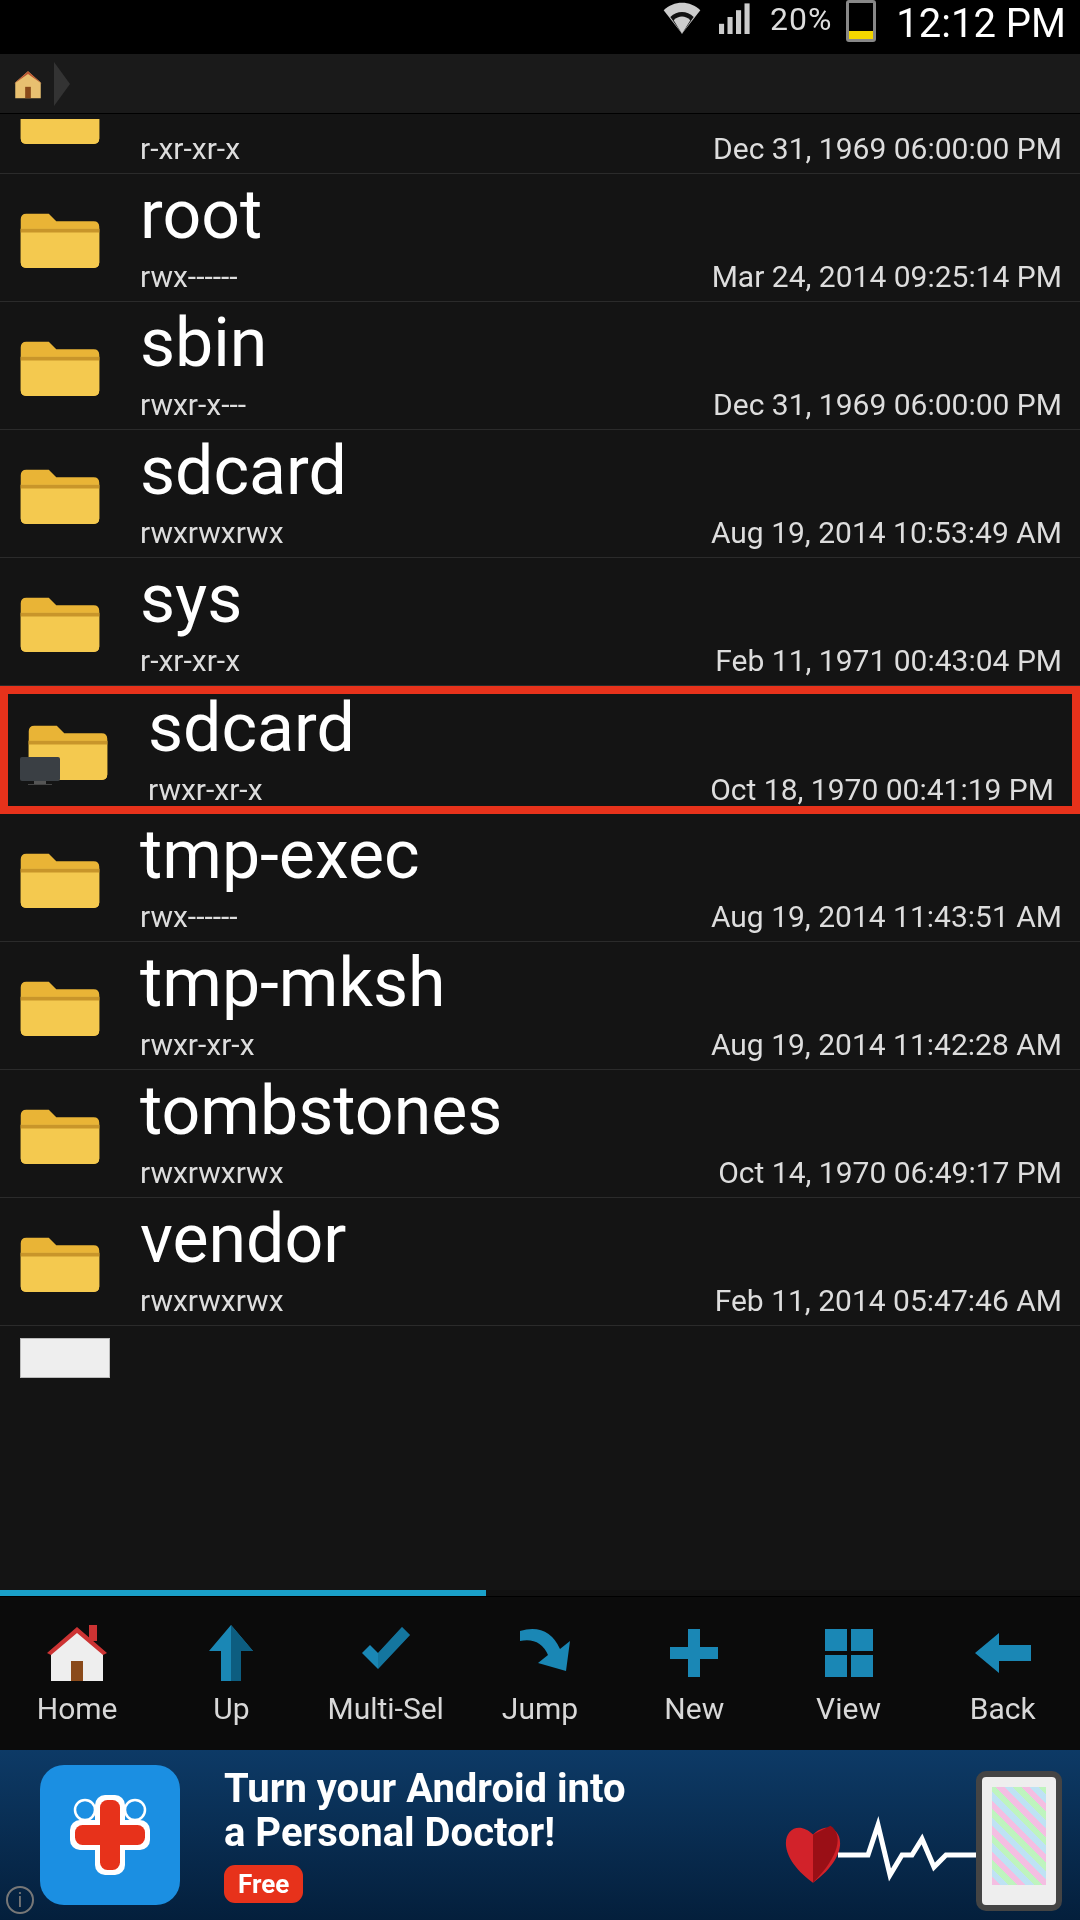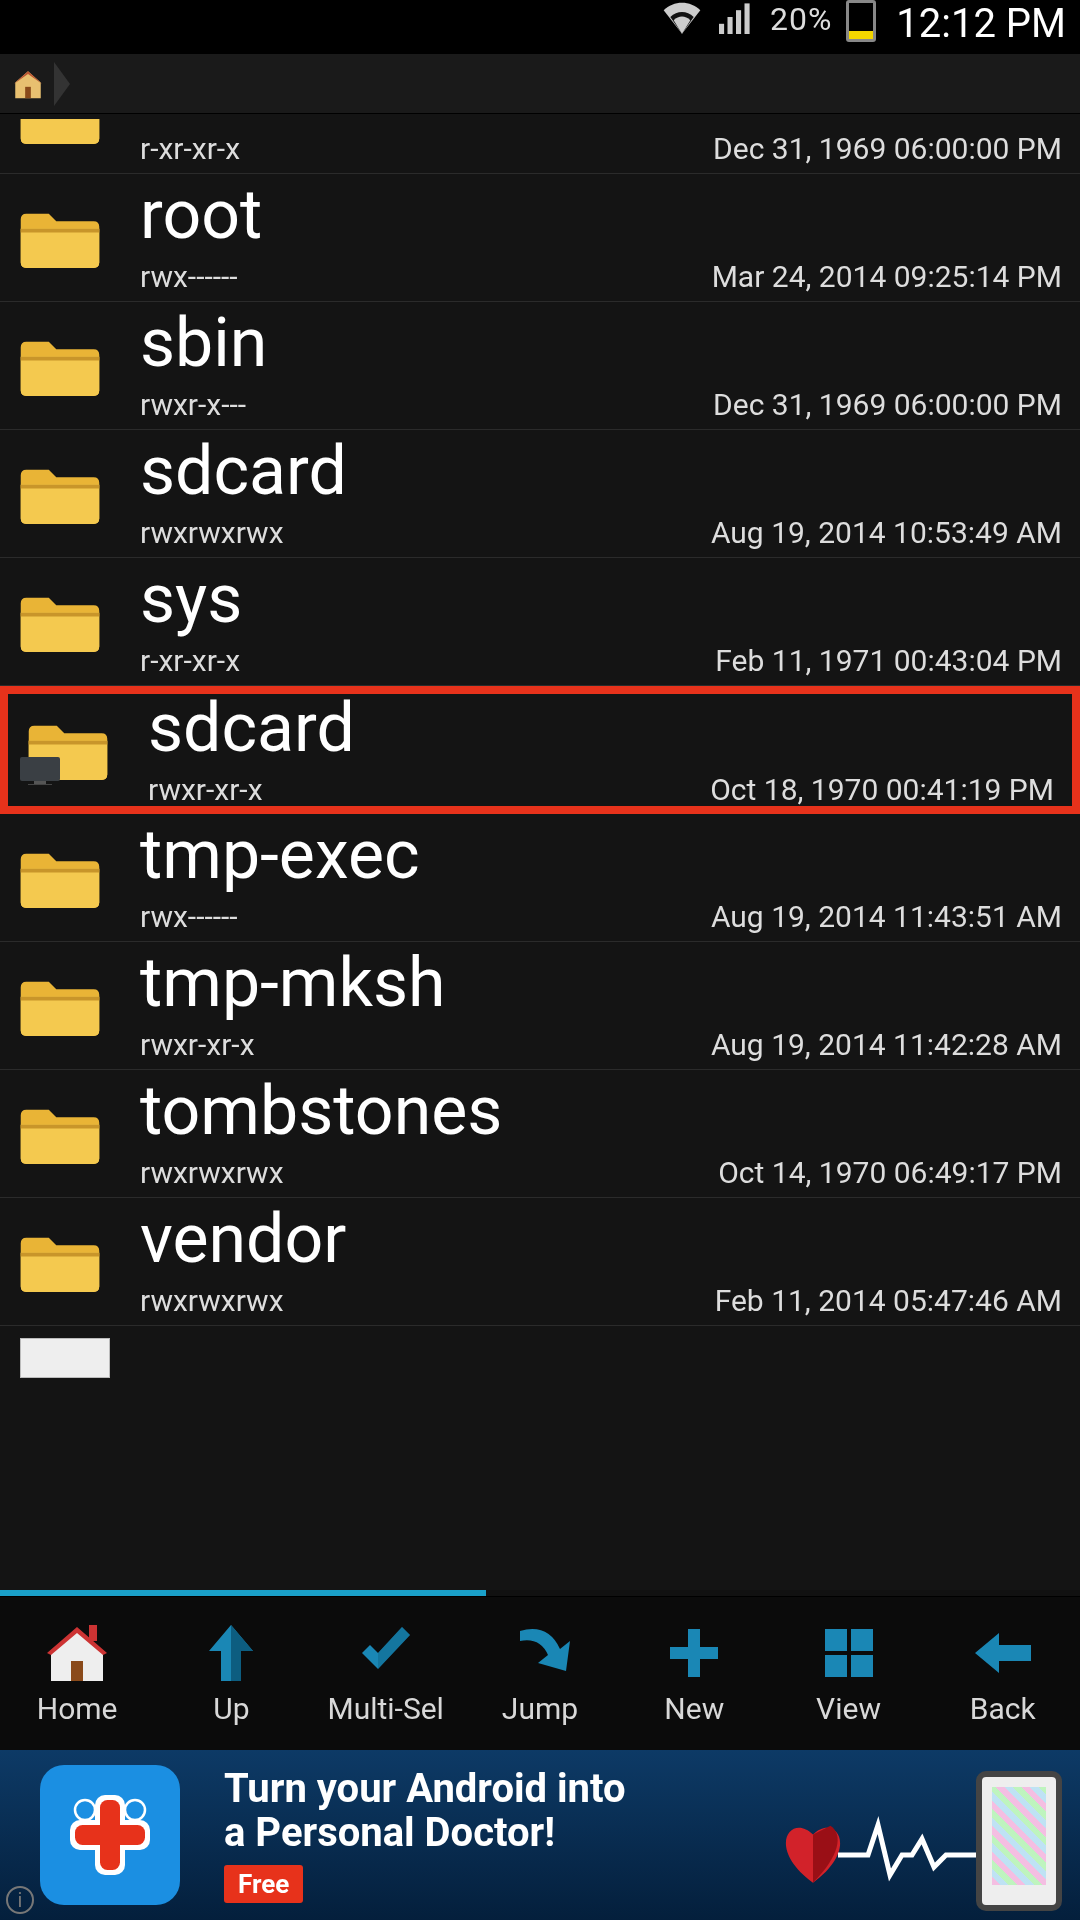--- a/index.html
+++ b/index.html
@@ -45,21 +45,21 @@
   .tool { flex:1; display:flex; flex-direction:column; align-items:center; justify-content:center; gap:6px; color:#d8d8d8; font-size:30px;}
   .tool svg { width:64px; height:64px; }
   .tool .lbl { }
 
   
   .ad { height:170px; background:linear-gradient(#0d3a66,#041f3c); display:flex; align-items:center; padding:0 12px; position:relative; color:#fff; }
   .ad-info { position:absolute; left:6px; bottom:6px; width:28px;height:28px;border:2px solid #777;border-radius:50%; color:#777; font-size:20px; display:flex;align-items:center;justify-content:center;}
   .ad-icon { width:140px; height:140px; border-radius:24px; background:#1b8fe2; display:flex; align-items:center; justify-content:center; margin-left:28px; margin-right:24px; flex:0 0 140px;}
   .ad-text { flex:1;margin-left:20px; }
   .ad-line { font-size:40px; font-weight:700; color:#fff; line-height:1.1;}
-  .ad-free { display:inline-block; margin-top:10px; background:#e7321b; color:#fff; font-size:26px; padding:4px 14px; border-radius:3px; font-weight:700;}
+  .ad-free { display:inline-block; margin-top:10px; background:#e7321b; color:#fff; font-size:26px; padding:4px 14px; border-radius:11px; font-weight:700;}
   .ad-art { width:300px; height:140px; position:relative; flex:0 0 300px;}
   .heart { position:absolute; left:10px; bottom:18px; width:70px;height:70px; }
   .ekg { position:absolute; left:70px; top:40px; }
   .phone { position:absolute; right:6px; top:6px; width:86px; height:140px; background:#eee; border:6px solid #444; border-radius:10px;}
   .phone::after{content:'';position:absolute;top:10px;left:10px;right:10px;bottom:20px;background:repeating-linear-gradient(45deg,#f6c,#f6c 6px,#6cf 6px,#6cf 12px,#6f6 12px,#6f6 18px); opacity:.35;}
 
   
   .house-svg { width:34px; height:34px; }
 
   .cutoff-file { width:90px; height:40px; background:#eee; margin-left:10px; margin-right:18px; flex:0 0 90px; border:1px solid #bbb;}

